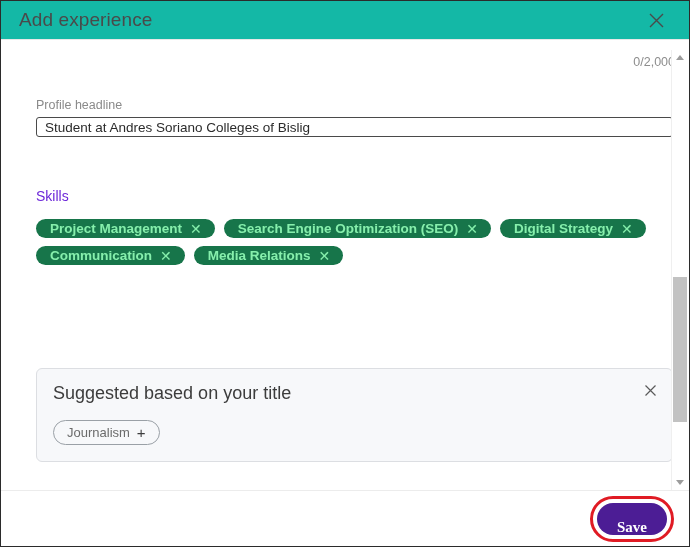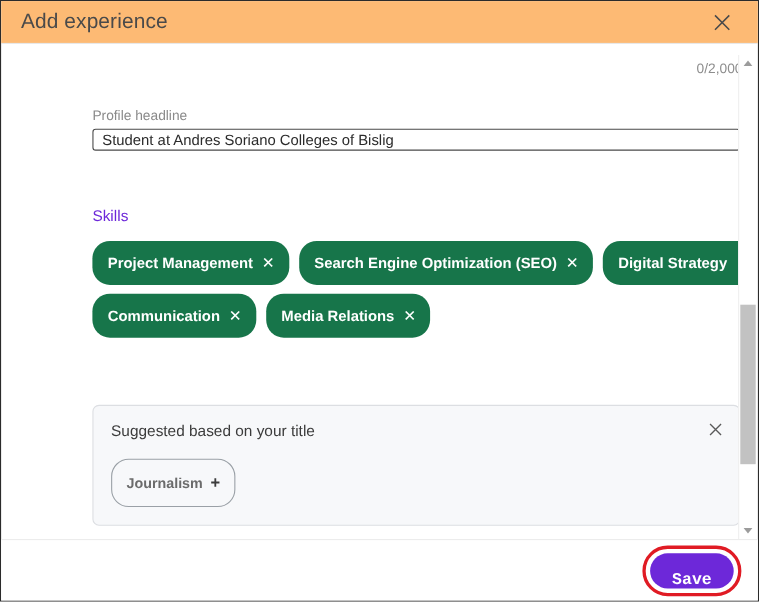--- a/index.html
+++ b/index.html
@@ -29,21 +29,21 @@
     position: absolute;
     left: 0; top: 0;
     width: 688px;
     height: 39px;
     box-sizing: border-box;
     border-bottom: 1px solid #e8e8e8;
     display: flex;
     align-items: center;
     justify-content: space-between;
     padding: 0 20px 0 18px;
-    background: #fdba74;
+    background: #14b8a6;
   }
   .dialog-title {
     font-size: 19px;
     color: #4a4a4a;
     font-weight: 400;
     letter-spacing: .1px;
   }
   .close-icon {
     width: 26px;
     height: 26px;
@@ -71,21 +71,20 @@
     right: 12px;
     top: 5px;
     font-size: 12.5px;
     color: #8d8d8d;
   }
 
   .section {
     position: absolute;
     left: 19px;
     right: 14px;
-    margin-left: 48px;
   }
 
   
   .field-label {
     font-size: 12.5px;
     color: #8a8a8a;
     margin-bottom: 5px;
   }
   .text-input {
     width: 100%;
@@ -125,23 +124,23 @@
     display: flex;
     flex-wrap: nowrap;
     gap: 9px;
     margin-bottom: 8px;
   }
   .skill-pill {
     display: inline-flex;
     align-items: center;
     gap: 8px;
     background: #17754a;
-    color: #ffffff;
+    color: #86efac;
     border-radius: 16px;
-    height: 40px;
+    height: 19px;
     padding: 0 13px 0 14px;
     font-size: 13.5px;
     font-weight: bold;
     white-space: nowrap;
     cursor: pointer;
     border: none;
     font-family: "Liberation Sans", sans-serif;
   }
   .pill-x {
     font-size: 14px;
@@ -153,49 +152,48 @@
   
   .suggested-box {
     box-sizing: border-box;
     border: 1px solid #dcdee2;
     border-radius: 6px;
     background: #f7f8fa;
     padding: 14px 14px 16px 16px;
     position: relative;
   }
   .suggested-title {
-    font-size: 14px;
+    font-size: 18px;
     color: #3c3c3c;
   }
   .suggested-close {
     position: absolute;
     right: 12px;
     top: 11px;
     width: 20px;
     height: 20px;
     display: flex;
     align-items: center;
     justify-content: center;
     cursor: pointer;
   }
   .suggest-chip {
     display: inline-flex;
     align-items: center;
     gap: 7px;
     margin-top: 16px;
     border: 1px solid #9aa0a6;
     border-radius: 16px;
-    height: 44px;
+    height: 25px;
     padding: 0 13px;
     font-size: 13px;
     color: #6b6b6b;
     background: transparent;
     cursor: pointer;
     font-family: "Liberation Sans", sans-serif;
-    font-weight: bold;
   }
   .chip-plus {
     font-size: 15px;
     line-height: 1;
     color: #3c3c3c;
   }
 
   
   .scrollbar {
     position: absolute;
@@ -262,30 +260,30 @@
     position: absolute;
     left: -7px;
     top: -7px;
     right: -7px;
     bottom: -7px;
     border: 3px solid #e01b24;
     border-radius: 24px;
     pointer-events: none;
   }
   .save-button {
-    background: #6d28d9;
+    background: #4c1d95;
     color: #ffffff;
     border: none;
     border-radius: 16px;
     height: 30px;
     padding: 16px 20px;
     font-size: 15px;
     font-weight: bold;
     cursor: pointer;
-    font-family: Liberation Mono, monospace;
+    font-family: Liberation Serif, serif;
   }
 </style>
 </head>
 <body>
 
 <div class="dialog">
 
   <div class="dialog-header">
     <span class="dialog-title">Add experience</span>
     <span class="close-icon">

